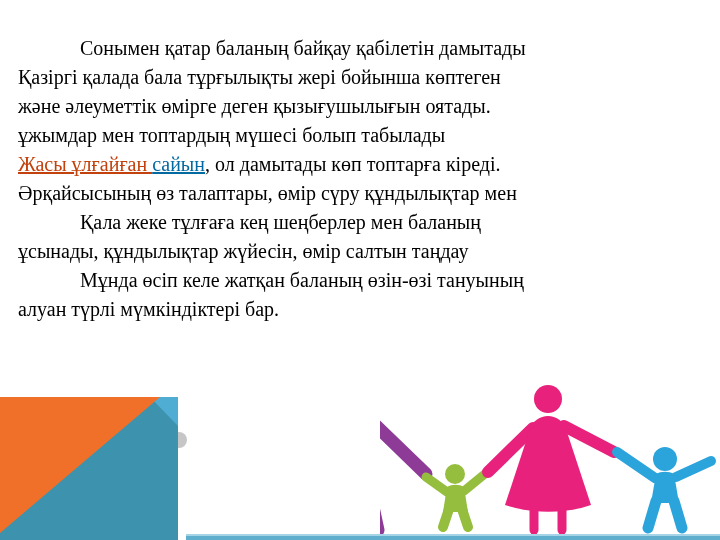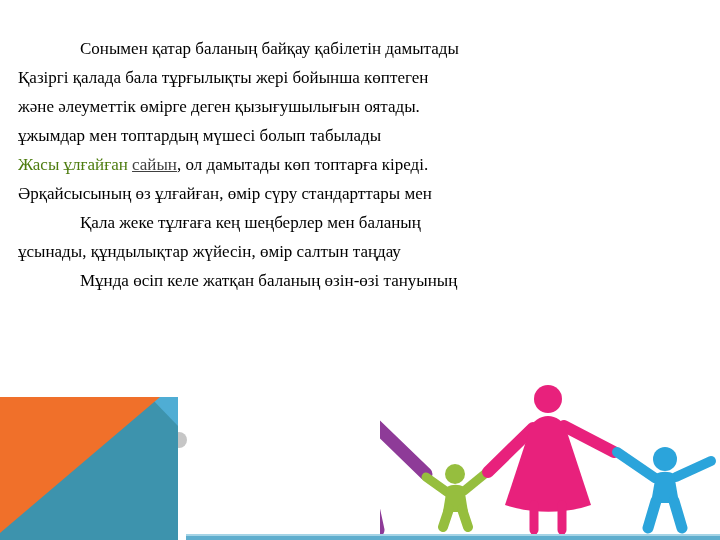--- a/index.html
+++ b/index.html
@@ -4,45 +4,46 @@
 <style>
   html,body{margin:0;padding:0;}
   body{
     width:720px;height:540px;position:relative;overflow:hidden;
     background:#ffffff;
     font-family:"Liberation Serif","DejaVu Serif",serif;
   }
   #slide{position:absolute;inset:0;width:720px;height:540px;}
   #text-block{
     position:absolute;left:18px;top:34px;width:700px;
-    font-size:17px;line-height:29px;color:#000;
+    font-size:20px;line-height:29px;color:#000;
   }
   .tline{white-space:nowrap;}
   .tline.indent{padding-left:62px;}
   #corner-svg{position:absolute;left:0;top:395px;}
   #family-svg{position:absolute;left:380px;top:375px;}
   #bottom-bar{position:absolute;left:186px;right:0;bottom:0;height:6px;font-size:0;line-height:0;}
   #bottom-bar .bar-light{height:2px;width:100%;}
   #bottom-bar .bar-main{height:4px;width:100%;}
 </style>
 </head>
 <body>
 
 <div id="slide">
 
   <div id="text-block">
       <div class="tline indent"><span>Сонымен қатар баланың байқау қабілетін дамытады</span></div>
       <div class="tline"><span>Қазіргі қалада бала тұрғылықты жері бойынша көптеген</span></div>
       <div class="tline"><span>және әлеуметтік өмірге деген қызығушылығын оятады.</span></div>
       <div class="tline"><span>ұжымдар мен топтардың мүшесі болып табылады</span></div>
-      <div class="tline"><span style="color: #4d7c0f; ">Жасы ұлғайған </span><span style="color: #404040; text-decoration: underline;">сайын</span><span>, ол дамытады көп топтарға кіреді.</span></div>
-      <div class="tline"><span>Әрқайсысының өз ұлғайған, өмір сүру стандарттары мен</span></div>
+      <div class="tline"><span style="color: #c2410c; text-decoration: underline;">Жасы ұлғайған </span><span style="color: #0369a1; text-decoration: underline;">сайын</span><span>, ол дамытады көп топтарға кіреді.</span></div>
+      <div class="tline"><span>Әрқайсысының өз талаптары, өмір сүру құндылықтар мен</span></div>
       <div class="tline indent"><span>Қала жеке тұлғаға кең шеңберлер мен баланың</span></div>
       <div class="tline"><span>ұсынады, құндылықтар жүйесін, өмір салтын таңдау</span></div>
       <div class="tline indent"><span>Мұнда өсіп келе жатқан баланың өзін-өзі тануының</span></div>
+      <div class="tline"><span>алуан түрлі мүмкіндіктері бар.</span></div>
     </div>
 
   <svg id="corner-svg" width="196" height="145" viewBox="0 395 196 145">
     <circle cx="179" cy="440" r="8" fill="#C6C6C6"></circle>
     <rect x="0" y="397" width="178" height="143" fill="#3D93AD"></rect>
     <polygon points="150,397 178,397 178,426" fill="#4FADD4"></polygon>
     <polygon points="0,397 160,397 0,533" fill="#F0702A"></polygon>
   </svg>
 
   <svg id="family-svg" width="340" height="160" viewBox="380 375 340 160">

